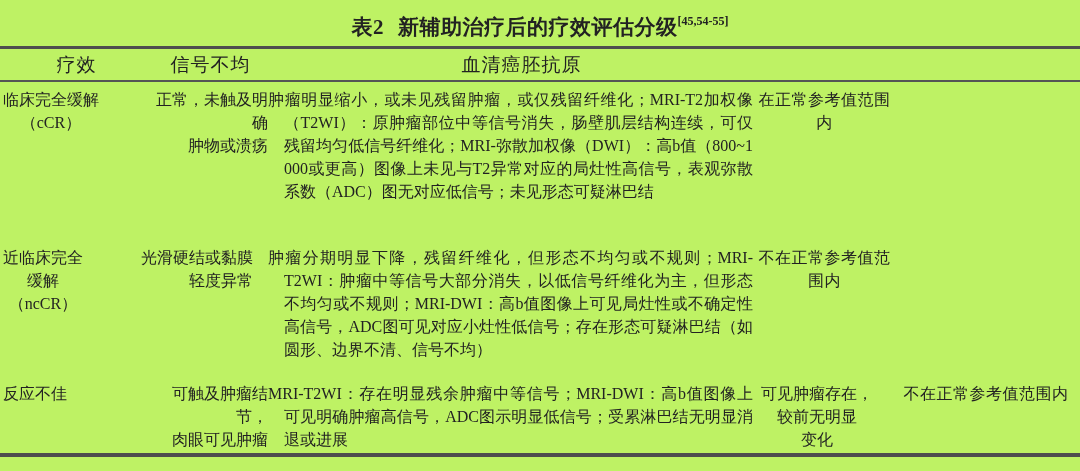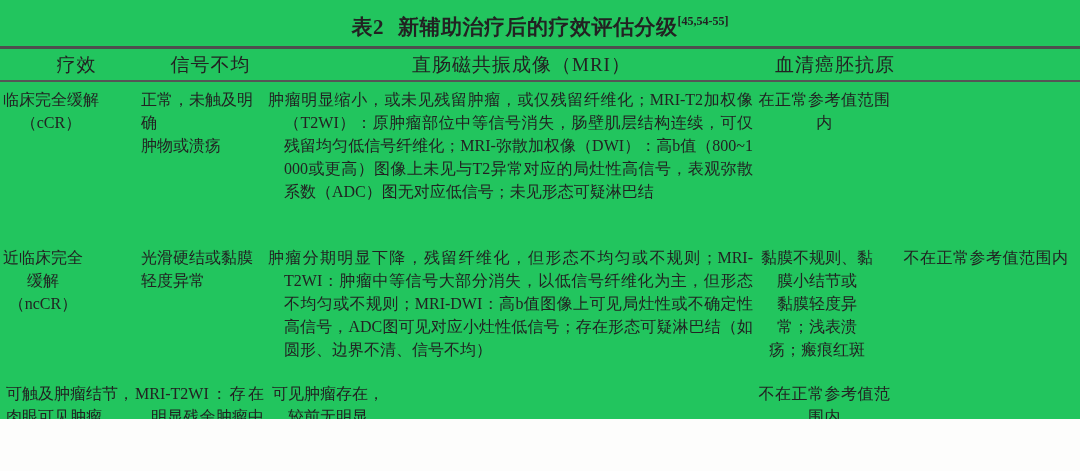--- a/index.html
+++ b/index.html
@@ -1,21 +1,21 @@
 <!DOCTYPE html>
 <html><head>
 <meta charset="utf-8">
 <style>
   * { margin: 0; padding: 0; box-sizing: border-box; }
   html, body { background: #fdfdfc; }
   .page {
     position: relative;
     width: 1080px;
-    height: 419px;
-    background: #22c55e;
+    height: 471px;
+    background: #bef264;
     color: #222;
     font-family: "Liberation Serif", "DejaVu Serif", serif;
     overflow: hidden;
   }
   .title-row {
     height: 46px;
     padding-top: 13px;
     text-align: center;
     font-size: 21px;
     font-weight: bold;
@@ -56,21 +56,21 @@
     white-space: pre-line;
     padding-top: 6px;
   }
   .row-1 { min-height: 158px; }
   .row-2 { min-height: 136px; }
   .row-3 { min-height: 77px; }
   
   .c1 { padding-left: 3px; text-align: left; }
   .c1 .inner { display: inline-block; text-align: center; }
   .c2 { padding-left: 6px; text-align: left; }
-  .c2 .inner { display: inline-block; text-align: left; }
+  .c2 .inner { display: inline-block; text-align: right; }
   .c3 {
     padding-left: 1em;
     padding-right: 4px;
     text-indent: -1em;
     text-align: justify;
     text-justify: inter-ideograph;
     white-space: normal;
   }
   .c4 { padding-left: 4px; text-align: left; }
   .c4 .inner { display: inline-block; text-align: center; }
@@ -83,49 +83,44 @@
 
   <div class="title-row">
     <span class="title-label">表2</span><span>新辅助治疗后的疗效评估分级</span><span class="title-ref">[45,54-55]</span>
   </div>
 
   <div class="ref-table">
 
     <div class="grid-row header-row">
       <div class="th">疗效</div>
       <div class="th">信号不均</div>
-      <div class="th">直肠磁共振成像（MRI）</div>
       <div class="th">血清癌胚抗原</div>
     </div>
 
     <div class="grid-row row-1">
       <div class="cell c1"><span class="inner">临床完全缓解
 （cCR）</span></div>
       <div class="cell c2"><span class="inner">正常，未触及明确
 肿物或溃疡</span></div>
       <div class="cell c3">肿瘤明显缩小，或未见残留肿瘤，或仅残留纤维化；MRI-T2加权像（T2WI）：原肿瘤部位中等信号消失，肠壁肌层结构连续，可仅残留均匀低信号纤维化；MRI-弥散加权像（DWI）：高b值（800~1 000或更高）图像上未见与T2异常对应的局灶性高信号，表观弥散系数（ADC）图无对应低信号；未见形态可疑淋巴结</div>
       <div class="cell c5">在正常参考值范围内</div>
     </div>
 
     <div class="grid-row row-2">
       <div class="cell c1"><span class="inner">近临床完全
 缓解
 （ncCR）</span></div>
       <div class="cell c2"><span class="inner">光滑硬结或黏膜
 轻度异常</span></div>
       <div class="cell c3">肿瘤分期明显下降，残留纤维化，但形态不均匀或不规则；MRI-T2WI：肿瘤中等信号大部分消失，以低信号纤维化为主，但形态不均匀或不规则；MRI-DWI：高b值图像上可见局灶性或不确定性高信号，ADC图可见对应小灶性低信号；存在形态可疑淋巴结（如圆形、边界不清、信号不均）</div>
-      <div class="cell c4"><span class="inner">黏膜不规则、黏
-膜小结节或
-黏膜轻度异
-常；浅表溃
-疡；瘢痕红斑</span></div>
       <div class="cell c5">不在正常参考值范围内</div>
     </div>
 
     <div class="grid-row row-3">
+      <div class="cell c1"><span class="inner">反应不佳</span></div>
       <div class="cell c2"><span class="inner">可触及肿瘤结节，
 肉眼可见肿瘤</span></div>
       <div class="cell c3">MRI-T2WI：存在明显残余肿瘤中等信号；MRI-DWI：高b值图像上可见明确肿瘤高信号，ADC图示明显低信号；受累淋巴结无明显消退或进展</div>
       <div class="cell c4"><span class="inner">可见肿瘤存在，
 较前无明显
 变化</span></div>
       <div class="cell c5">不在正常参考值范围内</div>
     </div>
 
   </div>

